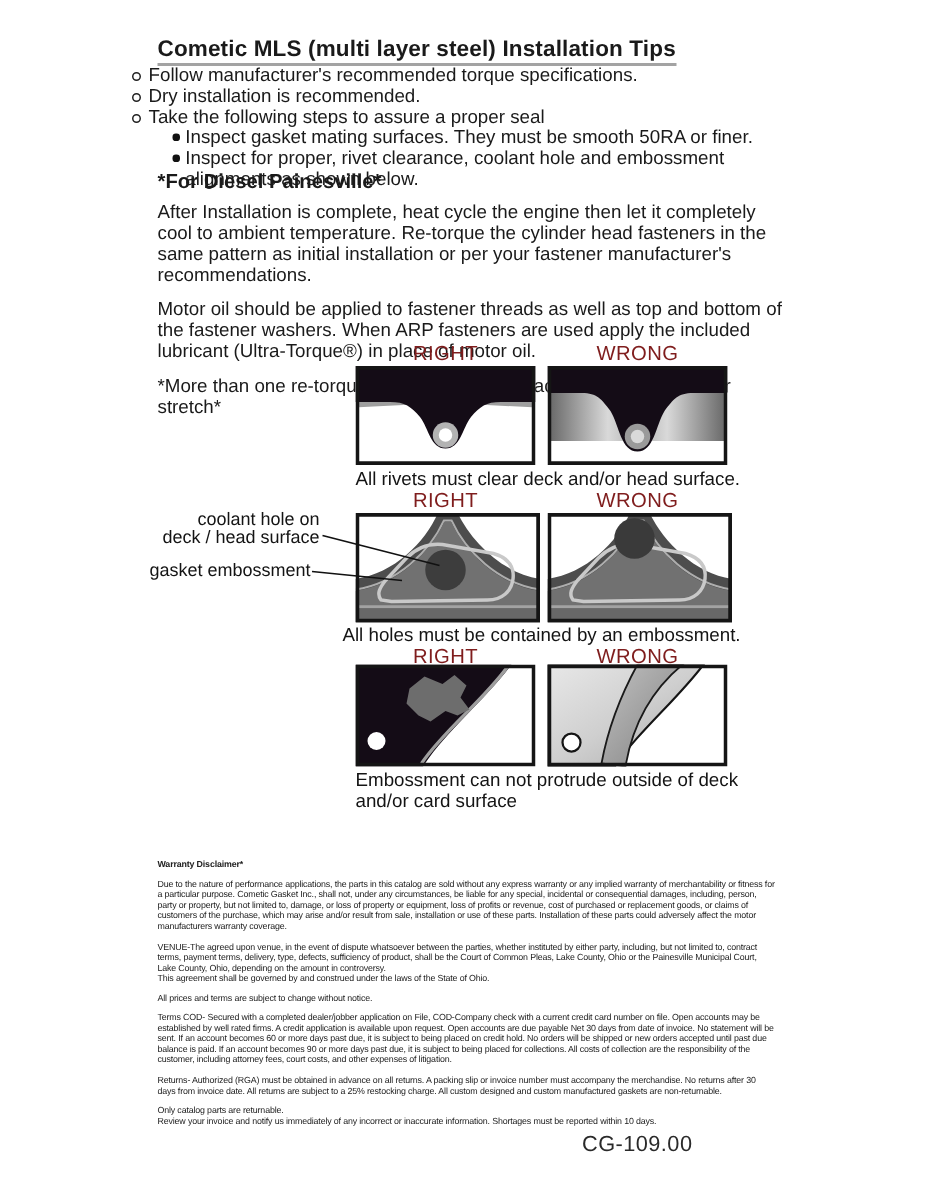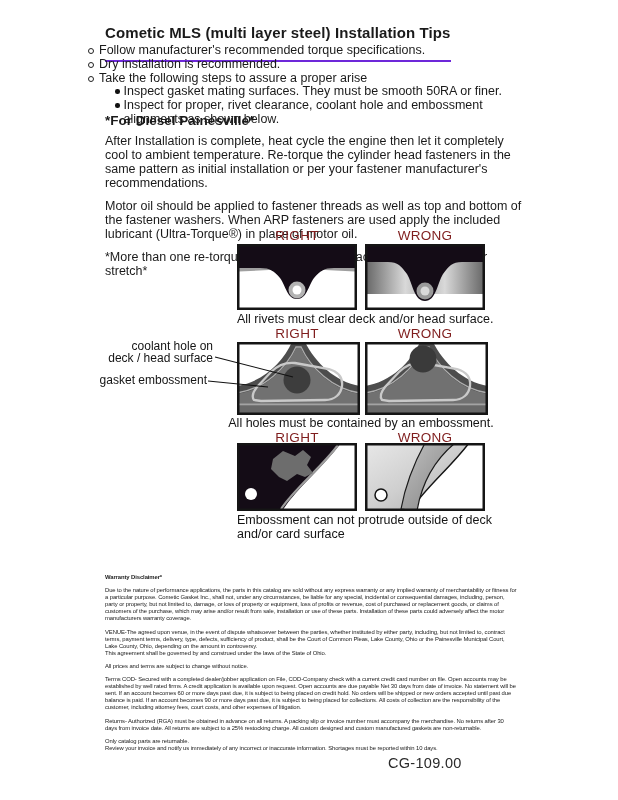--- a/index.html
+++ b/index.html
@@ -3,21 +3,21 @@
 <meta charset="utf-8">
 <style>
   html,body{margin:0;padding:0;background:#888;}
   .page{
     position:relative;width:618px;height:800px;background:#ffffff;
     font-family:"Liberation Sans","DejaVu Sans",sans-serif;color:#1a1a1a;
     overflow:hidden;margin:0 auto;
   }
   
   .title{position:absolute;left:105px;top:24px;font-size:15px;font-weight:bold;
-         border-bottom:2px solid #6d28d9;padding-bottom:19px;letter-spacing:.1px;}
+         border-bottom:2px solid #a3a3a3;padding-bottom:1px;letter-spacing:.1px;}
   
   .bullets{position:absolute;left:88px;top:44px;width:440px;font-size:12.5px;line-height:13.8px;}
   .b-row{display:flex;align-items:flex-start;}
   .b-marker{flex:0 0 auto;width:4px;height:4px;border:1.2px solid #222;border-radius:50%;
             margin:4px 5px 0 0;}
   .sb-row{display:flex;align-items:flex-start;margin-left:27px;}
   .sb-marker{flex:0 0 auto;width:4.5px;height:4.5px;background:#111;border-radius:50%;
              margin:4px 4px 0 0;}
   
   .diesel{position:absolute;left:105px;top:114px;width:418px;font-size:12.5px;line-height:14px;}
@@ -62,21 +62,21 @@
     <div class="b-row">
       <span class="b-marker"></span>
       <span>Follow manufacturer's recommended torque specifications.</span>
     </div>
     <div class="b-row">
       <span class="b-marker"></span>
       <span>Dry installation is recommended.</span>
     </div>
     <div class="b-row">
       <span class="b-marker"></span>
-      <span>Take the following steps to assure a proper arise</span>
+      <span>Take the following steps to assure a proper seal</span>
     </div>
     <div class="sb-row">
       <span class="sb-marker"></span>
       <span>Inspect gasket mating surfaces.  They must be smooth 50RA or finer.</span>
     </div>
     <div class="sb-row">
       <span class="sb-marker"></span>
       <span>Inspect for proper, rivet clearance, coolant hole and embossment alignments as shown below.</span>
     </div>
   </div>

